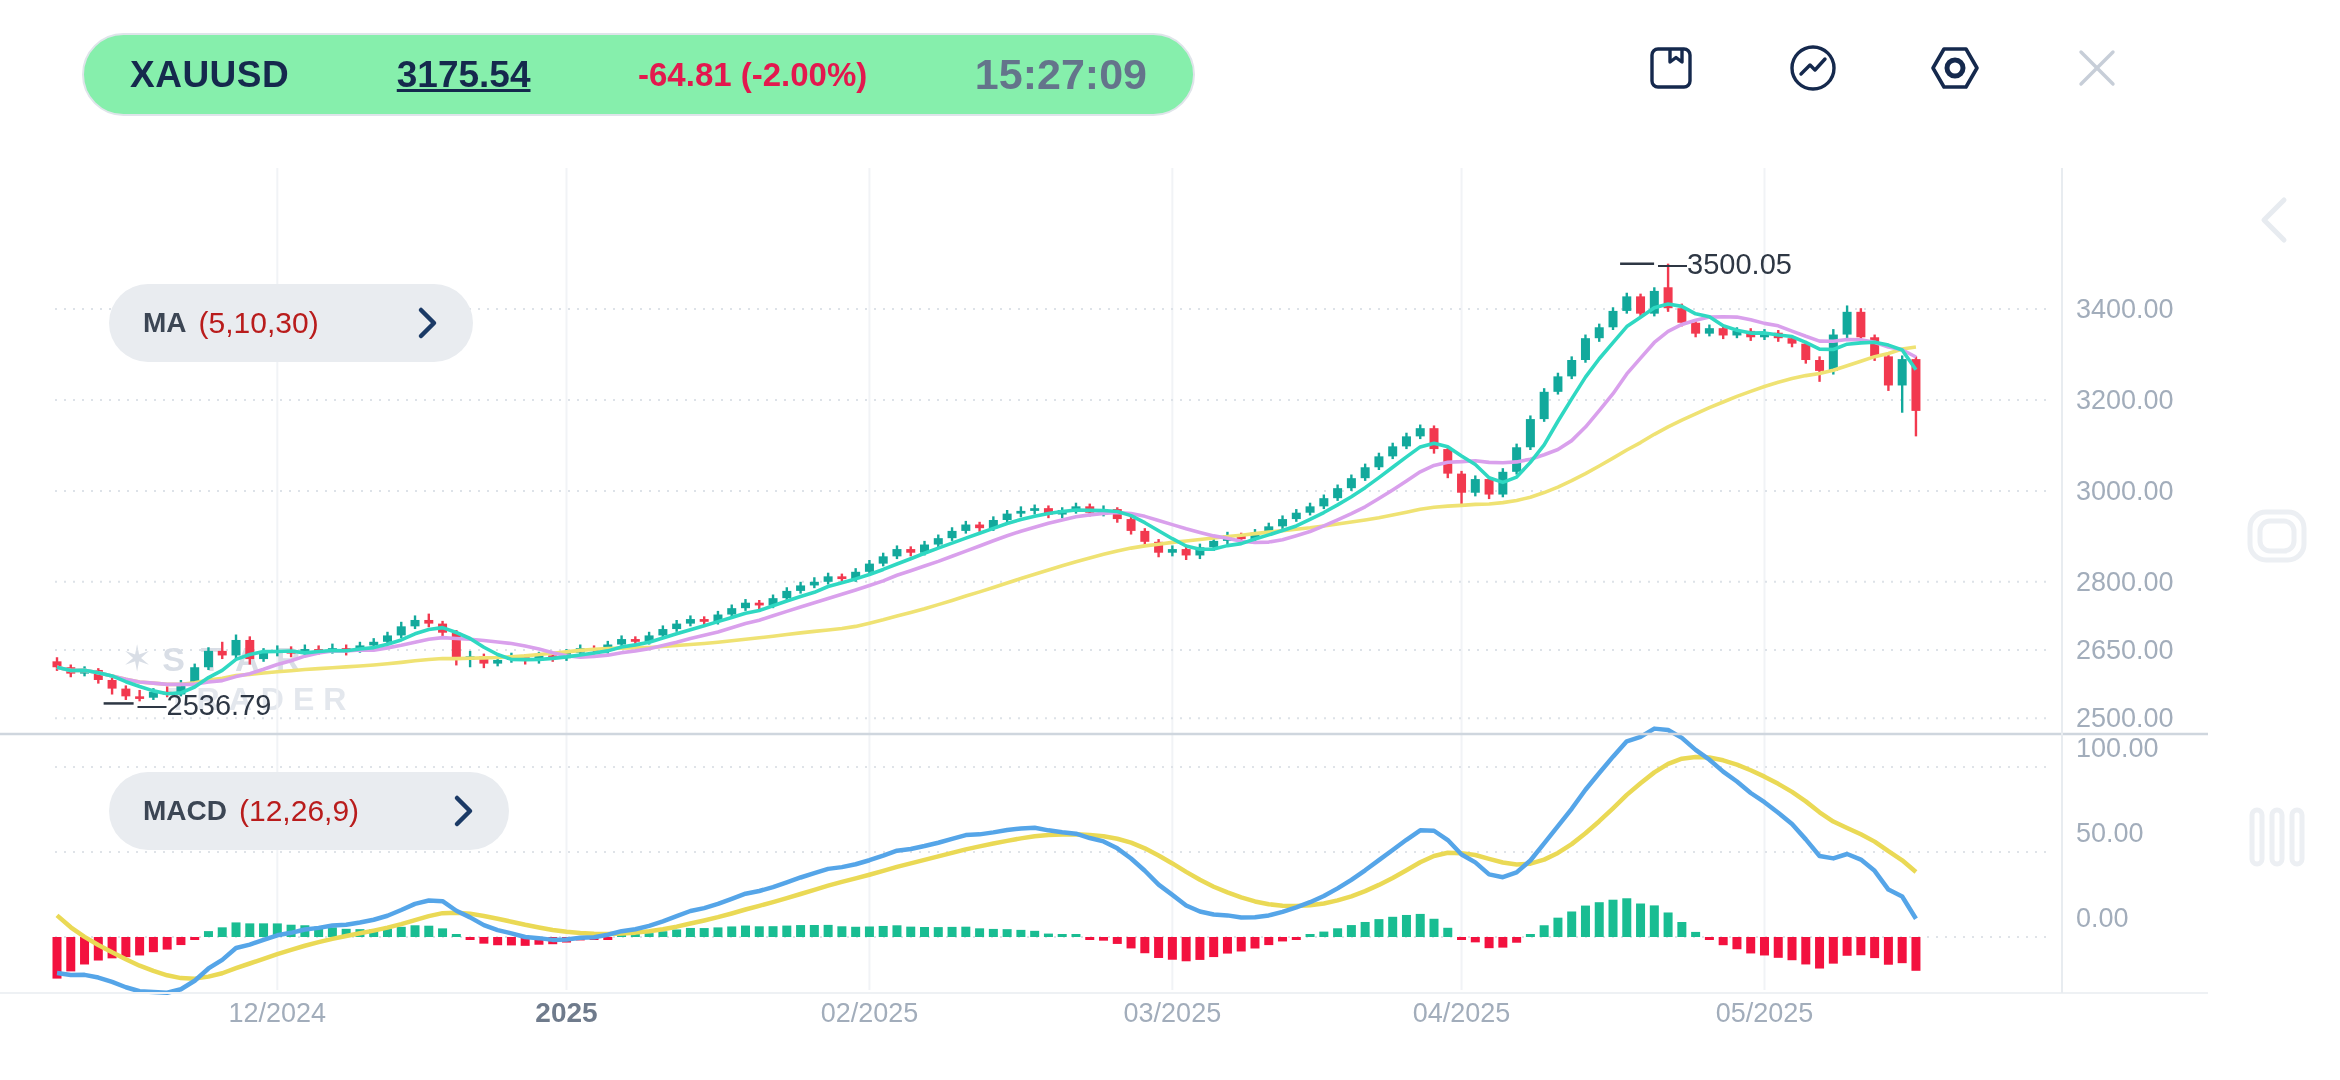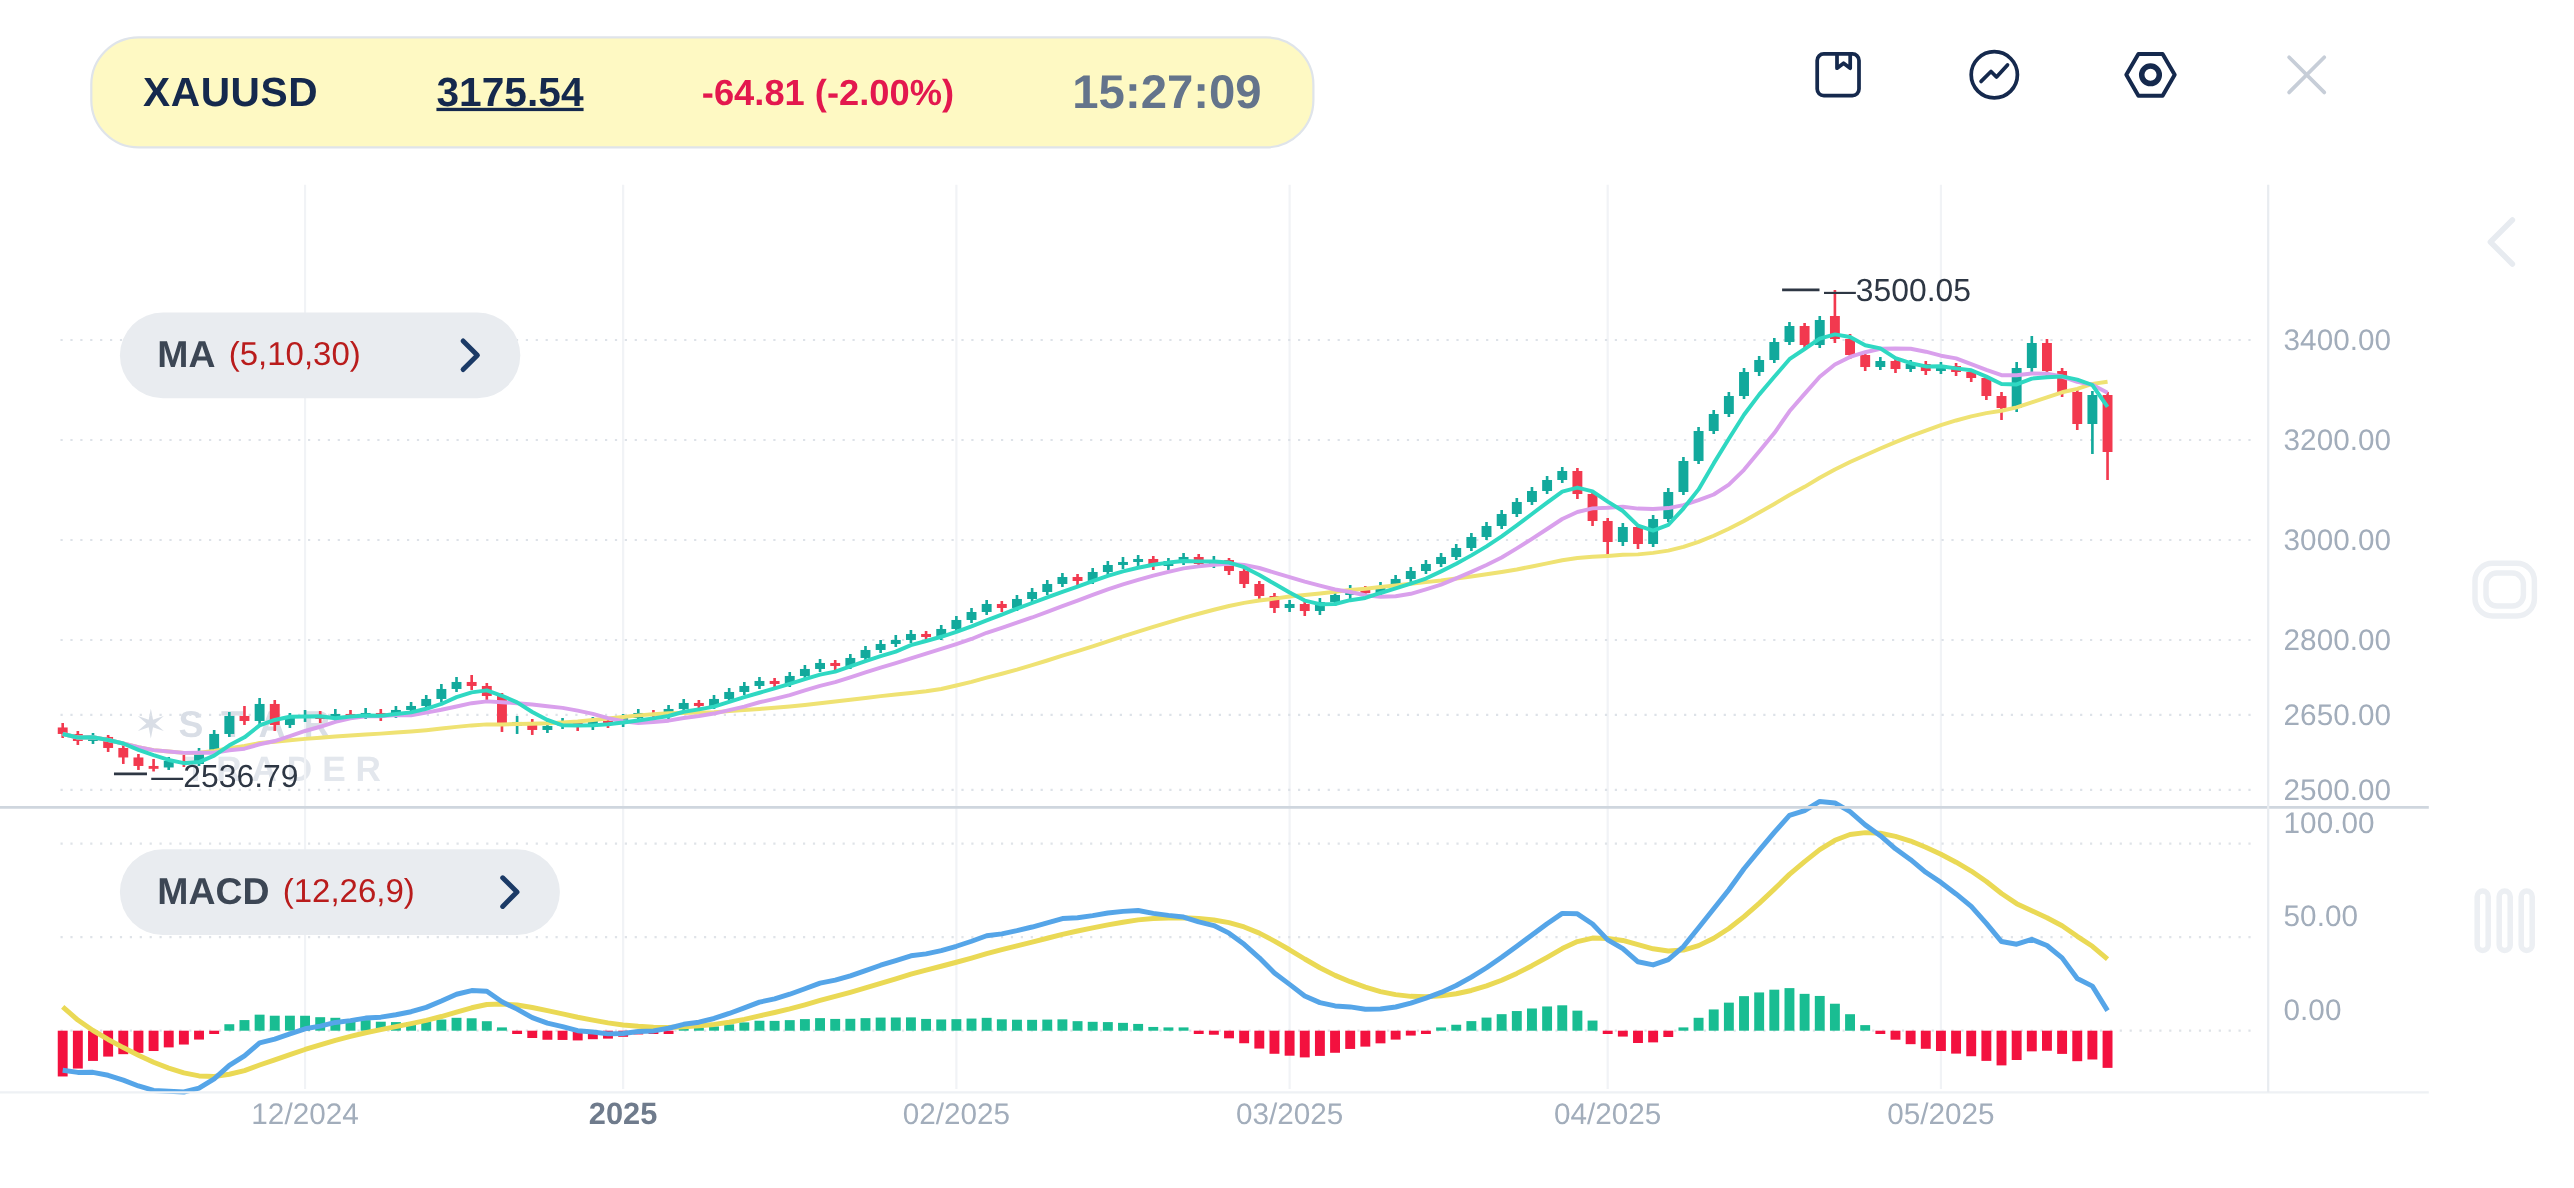--- a/index.html
+++ b/index.html
@@ -1,39 +1,39 @@
 <!DOCTYPE html>
 <html><head>
 <meta charset="utf-8">
 <style>
   html,body{margin:0;padding:0;background:#ffffff;width:2340px;height:1080px;overflow:hidden;
     font-family:"Liberation Sans","DejaVu Sans",sans-serif;}
   #app{position:relative;width:2340px;height:1080px;background:#fff;}
 
   
-  .header-pill{position:absolute;left:82px;top:33px;width:1113px;height:102px;box-sizing:border-box;
-    border:2px solid #dfe4ea;border-radius:44px;background:#fef9c3;display:flex;align-items:center;
+  .header-pill{position:absolute;left:82px;top:33px;width:1113px;height:83px;box-sizing:border-box;
+    border:2px solid #dfe4ea;border-radius:44px;background:#86efac;display:flex;align-items:center;
     padding:0 46px;justify-content:space-between;}
   .sym{font-size:37px;font-weight:bold;color:#15294d;letter-spacing:.5px;}
   .price{font-size:37px;font-weight:bold;color:#15294d;text-decoration:underline;}
   .change{font-size:33px;font-weight:bold;color:#e3184e;}
   .time{font-size:43px;color:#64748b;font-weight:700;text-align:center;}
 
   .header-icons{position:absolute;left:1645px;top:42px;width:478px;display:flex;justify-content:space-between;align-items:center;}
   .hicon{width:52px;height:52px;display:flex;align-items:center;justify-content:center;cursor:pointer;}
 
   
   #tabs{position:absolute;left:55px;top:162px;width:2050px;display:flex;align-items:center;justify-content:space-between;}
   .tab{font-size:32px;color:#5d7089;padding:14px 10px;cursor:pointer;white-space:nowrap;}
   .tab.active{background:#2fb3a8;color:#ffffff;border-radius:999px;padding:15px 36px;font-weight:bold;}
 
   
   .badge{position:absolute;background:#e9ecf0;border-radius:999px;display:flex;align-items:center;
     height:78px;padding:0 34px;box-sizing:border-box;}
-  .badge .bname{font-size:34px;font-weight:bold;color:#3c4654;margin-right:12px;}
+  .badge .bname{font-size:28px;font-weight:bold;color:#3c4654;margin-right:12px;}
   .badge .bparams{font-size:30px;color:#b91c1c;text-align:right;}
   .badge .chev{margin-left:auto;display:flex;align-items:center;}
   #ma-badge{left:109px;top:284px;width:364px;}
   #macd-badge{left:109px;top:772px;width:400px;}
 
   
   .watermark{position:absolute;left:122px;top:641px;color:#d9dee6;font-weight:bold;line-height:1;}
   .watermark .row1{display:flex;align-items:center;font-size:34px;letter-spacing:16px;}
   .watermark .star{font-size:36px;letter-spacing:0;margin-right:10px;color:#d9dee6;}
   .watermark .row2{font-size:32px;letter-spacing:9px;margin-top:6px;margin-left:46px;color:#e3e7ed;}

